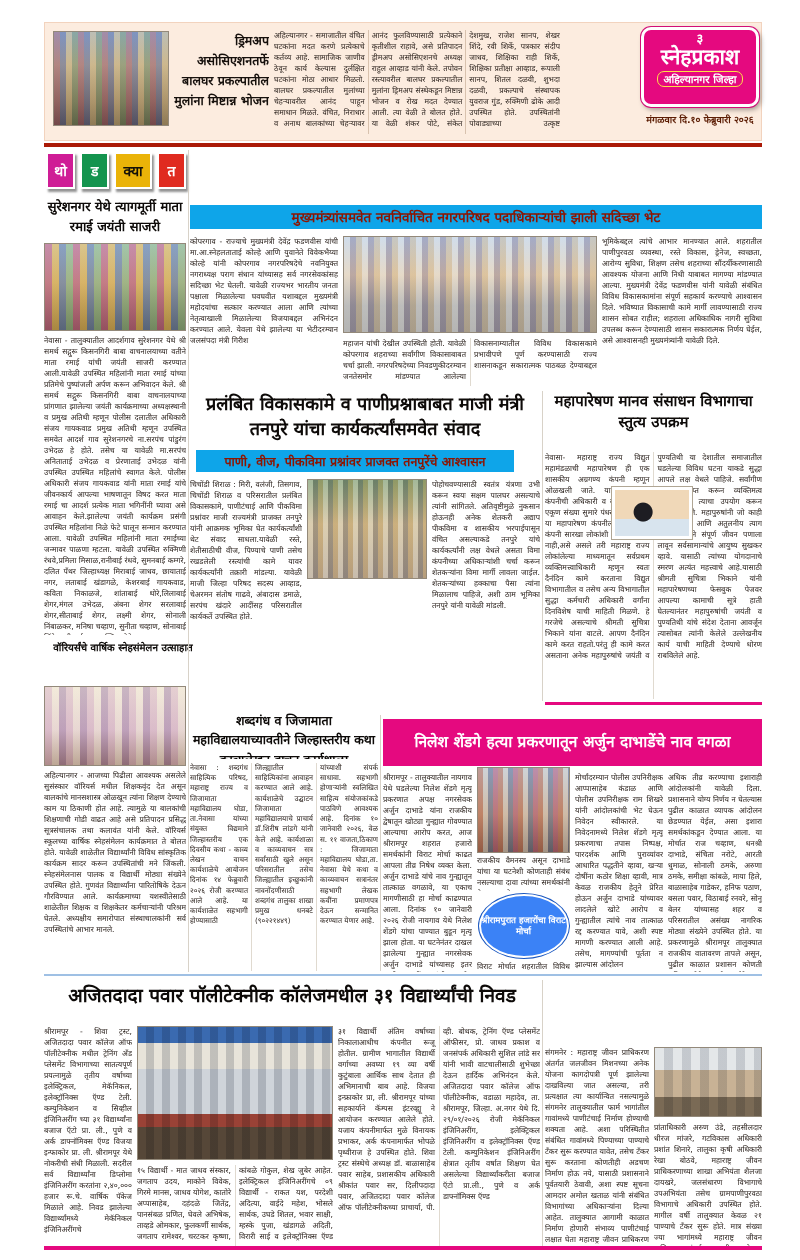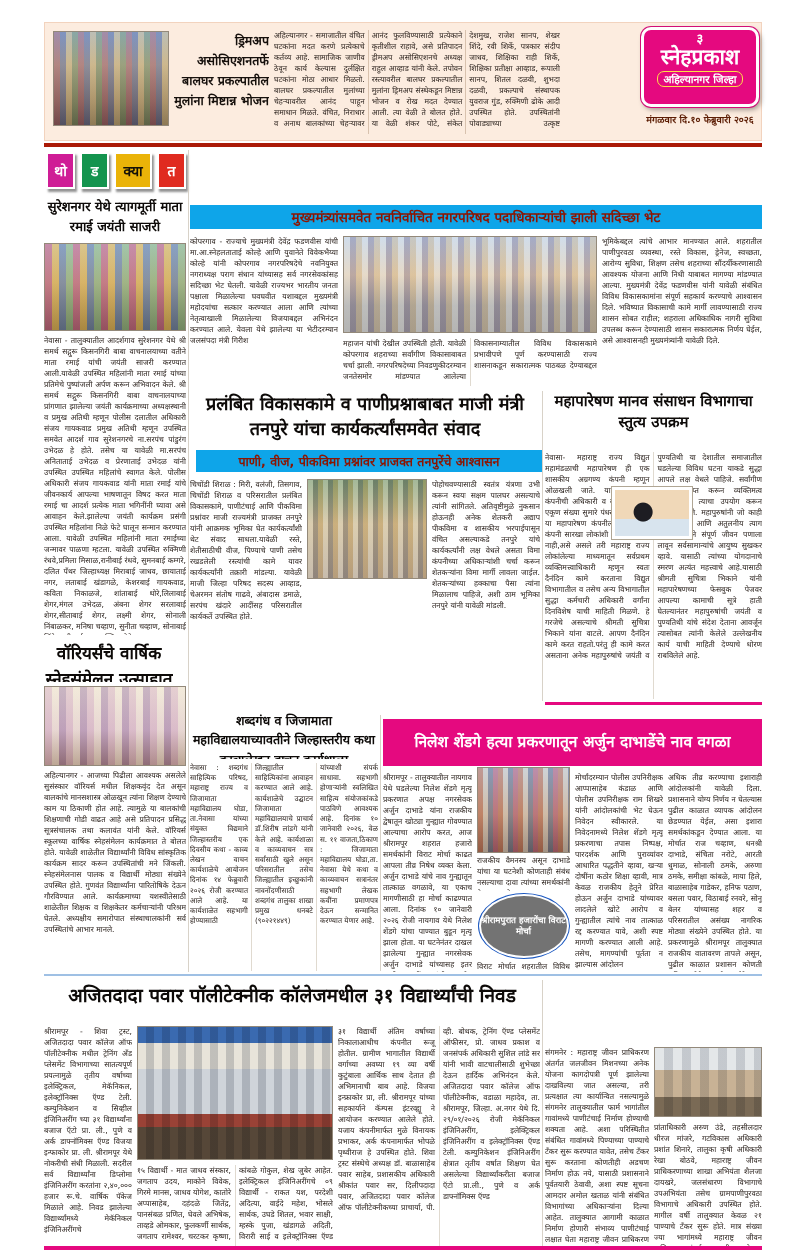--- a/index.html
+++ b/index.html
@@ -21,21 +21,21 @@
   .ph-students{background:linear-gradient(180deg,#3a6ab0 0 12%,#e8e4da 12% 32%,#cfd4da 32% 66%,#9a4236 66% 76%,#564738 76% 100%),repeating-linear-gradient(90deg,rgba(255,255,255,.25) 0 8px,rgba(40,50,70,.2) 8px 16px);background-blend-mode:multiply;}
   .ph-meet{background:linear-gradient(180deg,#e4e7e9 0 32%,#c8b295 32% 72%,#7a6a55 72% 100%),repeating-linear-gradient(90deg,rgba(255,255,255,.3) 0 9px,rgba(60,70,90,.18) 9px 18px);background-blend-mode:multiply;}
   .ph-sil{background:radial-gradient(circle at 38% 48%,#1d1d22 0 9px,rgba(0,0,0,0) 10px),linear-gradient(180deg,#f0d8b8 0 62%,#d8e4ee 62% 100%);}
   .tile{width:31px;height:37px;border:2px solid #fff;box-shadow:2px 3px 2px rgba(40,40,40,.5);
         display:flex;align-items:center;justify-content:center;font-weight:bold;font-size:14px;color:#fff;box-sizing:border-box;}
   .t1{background:#cf1d96;} .t2{background:#14944e;} .t3{background:#eab308;color:#151208;width:40px;} .t4{background:#e02b20;}
   .vr{width:1px;background:#d8d2c8;}
   .masthead{background:#e5097f;border:3px solid #fff;box-shadow:0 0 0 1px #d20e76,2px 3px 5px rgba(0,0,0,.35);
             border-radius:10px;color:#fff;text-align:center;box-sizing:border-box;}
   .mast-sub{border:1px solid #fde047;border-radius:7px;display:inline-block;padding:0 6px;font-size:10.5px;font-weight:bold;margin-top:3px;}
-  .oval-badge{width:86px;height:60px;border-radius:50%;background:#737373;border:2px solid #fff;
+  .oval-badge{width:86px;height:60px;border-radius:50%;background:#3b82f6;border:2px solid #fff;
               box-shadow:0 0 0 1px #1a57c0;color:#fff;font-weight:bold;font-size:8.6px;line-height:1.25;
               display:flex;align-items:center;justify-content:center;text-align:center;margin:3px auto;}
   .cols2{column-count:2;column-gap:8px;column-rule:1px solid #e0dad0;}
   .cols3{column-count:3;column-gap:7px;column-rule:1px solid #e0dad0;}
 </style>
 </head>
 <body>
 
 <div id="page">
 
@@ -54,34 +54,34 @@
 
   <div class="abs" style="left:46px;top:152px;width:140px;display:flex;gap:5px;justify-content:center;">
     <div class="tile t1">थो</div>
     <div class="tile t2">ड</div>
     <div class="tile t3">क्या</div>
     <div class="tile t4">त</div>
   </div>
   <div class="abs hl" style="left:44px;top:197px;width:142px;height:42px;font-size:13px;line-height:1.55;overflow:hidden;">सुरेशनगर येथे त्यागमूर्ती माता रमाई जयंती साजरी</div>
   <div class="abs ph ph-sarees" style="left:44px;top:243px;width:142px;height:88px;"></div>
   <div class="abs body-txt" style="left:44px;top:335px;width:142px;height:300px;">नेवासा - तालुक्यातील आदर्शगाव सुरेशनगर येथे श्री समर्थ सद्गुरू किसनगिरी बाबा वाचनालयाच्या वतीने माता रमाई यांची जयंती साजरी करण्यात आली.यावेळी उपस्थित महिलांनी माता रमाई यांच्या प्रतिमेचे पुष्पांजली अर्पण करून अभिवादन केले. श्री समर्थ सद्गुरू किसनगिरी बाबा वाचनालयाच्या प्रांगणात झालेल्या जयंती कार्यक्रमाच्या अध्यक्षस्थानी व प्रमुख अतिथी म्हणून पोलीस दलातील अधिकारी संजय गायकवाड प्रमुख अतिथी म्हणून उपस्थित समवेत आदर्श गाव सुरेशनगरचे ना.सरपंच पांडुरंग उभेदळ हे होते. तसेच या यावेळी मा.सरपंच अनिताताई उभेदळ व प्रेरणाताई उभेदळ यांनी उपस्थित उपस्थित महिलांचे स्वागत केले. पोलीस अधिकारी संजय गायकवाड यांनी माता रमाई यांचे जीवनकार्य आपल्या भाषणातून विषद करत माता रमाई चा आदर्श प्रत्येक माता भगिनींनी घ्यावा असे आवाहन केले.झालेल्या जयंती कार्यक्रम प्रसंगी उपस्थित महिलांना निळे फेटे घालून सन्मान करण्यात आला. यावेळी उपस्थित महिलांनी माता रमाईच्या जन्मावर पाळणा म्हटला. यावेळी उपस्थित रुक्मिणी रंधवे,प्रमिला मिसाळ,रानीबाई रंधवे, सुमनबाई कम्गरे, दलित पँथर जिल्हाध्यक्ष मिराबाई जाधव, छायाताई नगर, लताबाई खंडागळे, केशरबाई गायकवाड, कविता निकाळजे, शांताबाई थोरे,लिलाबाई शेगर,मंगल उभेदळ, अंबना शेगर सरलाबाई शेगर,सीताबाई शेगर, लक्ष्मी शेगर, सोनाली निंबाळकर, मनिषा चव्हाण, सुनीता चव्हाण, सोनाबाई शिंदे आदी सर्वजण उपस्थित होते.</div>
-  <div class="abs hl" style="left:38px;top:640px;width:142px;height:42px;font-size:17px;line-height:1.55;overflow:hidden;">वॉरियर्संचे वार्षिक स्नेहसंमेलन उत्साहात</div>
+  <div class="abs hl" style="left:52px;top:640px;width:142px;height:42px;font-size:10px;line-height:1.55;overflow:hidden;">वॉरियर्संचे वार्षिक स्नेहसंमेलन उत्साहात</div>
   <div class="abs ph ph-hall" style="left:44px;top:686px;width:142px;height:80px;"></div>
   <div class="abs body-txt" style="left:44px;top:770px;width:142px;height:200px;">अहिल्यानगर - आजच्या पिढीला आवश्यक असलेले सुसंस्कार वॉरियर्स मधील शिक्षकवृंद देत असून बालकांचे मानसशास्त्र ओळखून त्यांना शिक्षण देण्याचे काम या ठिकाणी होत आहे. त्यामुळे या बालकांची शिक्षणाची गोडी वाढत आहे असे प्रतिपादन प्रसिद्ध सूत्रसंचालक तथा कलावंत यांनी केले. वॉरियर्स स्कूलच्या वार्षिक स्नेहसंमेलन कार्यक्रमात ते बोलत होते. यावेळी शाळेतील विद्यार्थ्यांनी विविध सांस्कृतिक कार्यक्रम सादर करून उपस्थितांची मने जिंकली. स्नेहसंमेलनास पालक व विद्यार्थी मोठ्या संख्येने उपस्थित होते. गुणवंत विद्यार्थ्यांना पारितोषिके देऊन गौरविण्यात आले. कार्यक्रमाच्या यशस्वीतेसाठी शाळेतील शिक्षक व शिक्षकेतर कर्मचाऱ्यांनी परिश्रम घेतले. अध्यक्षीय समारोपात संस्थाचालकांनी सर्व उपस्थितांचे आभार मानले.</div>
 
   <div class="abs vr" style="left:188px;top:150px;height:822px;"></div>
 
   <div class="abs subbar" style="left:190px;top:205px;width:572px;height:24px;font-size:13.5px;">मुख्यमंत्र्यांसमवेत नवनिर्वाचित नगरपरिषद पदाधिकाऱ्यांची झाली सदिच्छा भेट</div>
   <div class="abs body-txt" style="left:190px;top:236px;width:148px;height:150px;">कोपरगाव - राज्याचे मुख्यमंत्री देवेंद्र फडणवीस यांची मा.आ.स्नेहलताताई कोल्हे आणि युवानेते विवेकभैय्या कोल्हे यांनी कोपरगाव नगरपरिषदेचे नवनियुक्त नगराध्यक्ष पराग संधान यांच्यासह सर्व नगरसेवकांसह सदिच्छा भेट घेतली. यावेळी राज्यभर भारतीय जनता पक्षाला मिळालेल्या घवघवीत यशाबद्दल मुख्यमंत्री महोदयांचा सत्कार करण्यात आला आणि त्यांच्या नेतृत्वाखाली मिळालेल्या विजयाबद्दल अभिनंदन करण्यात आले. येवला येथे झालेल्या या भेटीदरम्यान जलसंपदा मंत्री गिरीश</div>
   <div class="abs ph ph-road" style="left:343px;top:236px;width:254px;height:97px;"></div>
   <div class="abs body-txt cols2" style="left:343px;top:338px;width:254px;height:48px;">महाजन यांची देखील उपस्थिती होती. यावेळी कोपरगाव शहराच्या सर्वांगीण विकासाबाबत चर्चा झाली. नगरपरिषदेच्या निवडणुकीदरम्यान जनतेसमोर मांडण्यात आलेल्या विकासनाम्यातील विविध विकासकामे प्रभावीपणे पूर्ण करण्यासाठी राज्य शासनाकडून सकारात्मक पाठबळ देण्याबद्दल मुख्यमंत्र्यांनी ग्वाही दिल्याची माहिती पदाधिकाऱ्यांनी दिली.</div>
   <div class="abs body-txt" style="left:602px;top:236px;width:160px;height:150px;">भूमिकेबद्दल त्यांचे आभार मानण्यात आले. शहरातील पाणीपुरवठा व्यवस्था, रस्ते विकास, ड्रेनेज, स्वच्छता, आरोग्य सुविधा, शिक्षण तसेच शहराच्या सौंदर्यीकरणासाठी आवश्यक योजना आणि निधी याबाबत मागण्या मांडण्यात आल्या. मुख्यमंत्री देवेंद्र फडणवीस यांनी यावेळी संबंधित विविध विकासकामांना संपूर्ण सहकार्य करण्याचे आश्वासन दिले. भविष्यात विकासाची कामे मार्गी लावण्यासाठी राज्य शासन सोबत राहील; शहराला अधिकाधिक नागरी सुविधा उपलब्ध करून देण्यासाठी शासन सकारात्मक निर्णय घेईल, असे आश्वासनही मुख्यमंत्र्यांनी यावेळी दिले.</div>
 
   <div class="abs hl" style="left:190px;top:391px;width:350px;height:55px;font-size:18px;line-height:1.4;overflow:hidden;">प्रलंबित विकासकामे व पाणीप्रश्नाबाबत माजी मंत्री तनपुरे यांचा कार्यकर्त्यांसमवेत संवाद</div>
-  <div class="abs subbar" style="left:196px;top:450px;width:346px;height:22px;font-size:12.5px;">पाणी, वीज, पीकविमा प्रश्नांवर प्राजक्त तनपुरेंचे आश्वासन</div>
+  <div class="abs subbar" style="left:196px;top:450px;width:318px;height:22px;font-size:12.5px;">पाणी, वीज, पीकविमा प्रश्नांवर प्राजक्त तनपुरेंचे आश्वासन</div>
   <div class="abs body-txt" style="left:190px;top:479px;width:112px;height:222px;">चिचोंडी शिराळ : मिरी, वलंजी, तिसगाव, चिचोंडी शिराळ व परिसरातील प्रलंबित विकासकामे, पाणीटंचाई आणि पीकविमा प्रश्नांवर माजी राज्यमंत्री प्राजक्त तनपुरे यांनी आक्रमक भूमिका घेत कार्यकर्त्यांशी थेट संवाद साधला.यावेळी रस्ते, शेतीसाठीची वीज, पिण्याचे पाणी तसेच रखडलेली रस्त्यांची कामे यावर कार्यकर्त्यांनी तक्रारी मांडल्या. यावेळी माजी जिल्हा परिषद सदस्य आव्हाड, चेअरमन संतोष गाढवे, अंबादास डमाळे, सरपंच खंदारे आदींसह परिसरातील कार्यकर्ते उपस्थित होते.</div>
   <div class="abs ph ph-street" style="left:307px;top:479px;width:120px;height:100px;"></div>
   <div class="abs body-txt" style="left:432px;top:479px;width:108px;height:222px;">पोहोचवण्यासाठी स्वतंत्र यंत्रणा उभी करून स्वयः सक्षम पालघर असल्याचे त्यांनी सांगितले. अतिवृष्टीमुळे नुकसान होऊनही अनेक शेतकरी अद्याप पीकविमा व शासकीय भरपाईपासून वंचित असल्याकडे तनपुरे यांचे कार्यकर्त्यांनी लक्ष वेधले असता विमा कंपनीच्या अधिकाऱ्यांशी चर्चा करून शेतकऱ्यांना विमा मार्गी लावला जाईल. शेतकऱ्यांच्या हक्काचा पैसा त्यांना मिळालाच पाहिजे, अशी ठाम भूमिका तनपुरे यांनी यावेळी मांडली.</div>
 
   <div class="abs vr" style="left:542px;top:391px;height:310px;"></div>
 
   <div class="abs hl" style="left:545px;top:391px;width:217px;height:55px;font-size:15px;line-height:1.4;overflow:hidden;">महापारेषण मानव संसाधन विभागाचा स्तुत्य उपक्रम</div>
   <div class="abs body-txt cols2" style="left:545px;top:452px;width:217px;height:247px;">नेवासा- महाराष्ट्र राज्य विद्युत महामंडळाची महापारेषण ही एक शासकीय अग्रगण्य कंपनी म्हणून ओळखली जाते. या महापारेषण कंपनीची अधिकारी व कर्मचारी यांची एकूण संख्या सुमारे पंधरा हजार आहे. या महापारेषण कंपनीला महावितरण कंपनी सारखा लोकांशी थेट संबंध येत नाही,असे असले तरी महाराष्ट्र राज्य लोकांलेल्या माध्यमातून सर्वप्रथम व्यक्तिमत्त्वाधिकारी म्हणून स्वतः दैनंदिन कामे करताना विद्युत विभागातील व तसेच अन्य विभागातील सुद्धा कर्मचारी अधिकारी वर्गांना दिनविशेष याची माहिती मिळणे. हे गरजेचे असल्याचे श्रीमती सुचित्रा भिकाने यांना वाटले. आपण दैनंदिन कामे करत राहतो.परंतु ही कामे करत असताना अनेक महापुरुषांचे जयंती व पुण्यतिथी या देशातील समाजातील घडलेल्या विविध घटना याकडे सुद्धा आपले लक्ष वेधले पाहिजे. सर्वांगीण माहिती प्राप्त करून व्यक्तिमत्व विकासासाठी त्याचा उपयोग करून घेतला पाहिजे. महापुरुषांनी जो काही प्रचंड संघर्ष आणि अतुलनीय त्याग करून आपले संपूर्ण जीवन पणाला लावून सर्वसामान्यांचे आयुष्य सुखकर व्हावे. यासाठी त्यांच्या योगदानाचे स्मरण अत्यंत महत्त्वाचे आहे.यासाठी श्रीमती सुचित्रा भिकाने यांनी महापारेषणच्या फेसबुक पेजवर आपल्या कामाची सूत्रे हाती घेतल्यानंतर महापुरुषांची जयंती व पुण्यतिथी यांचे संदेश देताना आवर्जून त्यासोबत त्यांनी केलेले उल्लेखनीय कार्य याची माहिती देण्याचे धोरण राबविलेले आहे.</div>
   <div class="abs ph ph-sil" style="left:612px;top:487px;width:80px;height:52px;border:3px solid #fff;box-shadow:0 0 0 1px #b0a694;"></div>
   <div class="abs" style="left:545px;top:702px;width:217px;height:3px;background:#e5097f;"></div>

